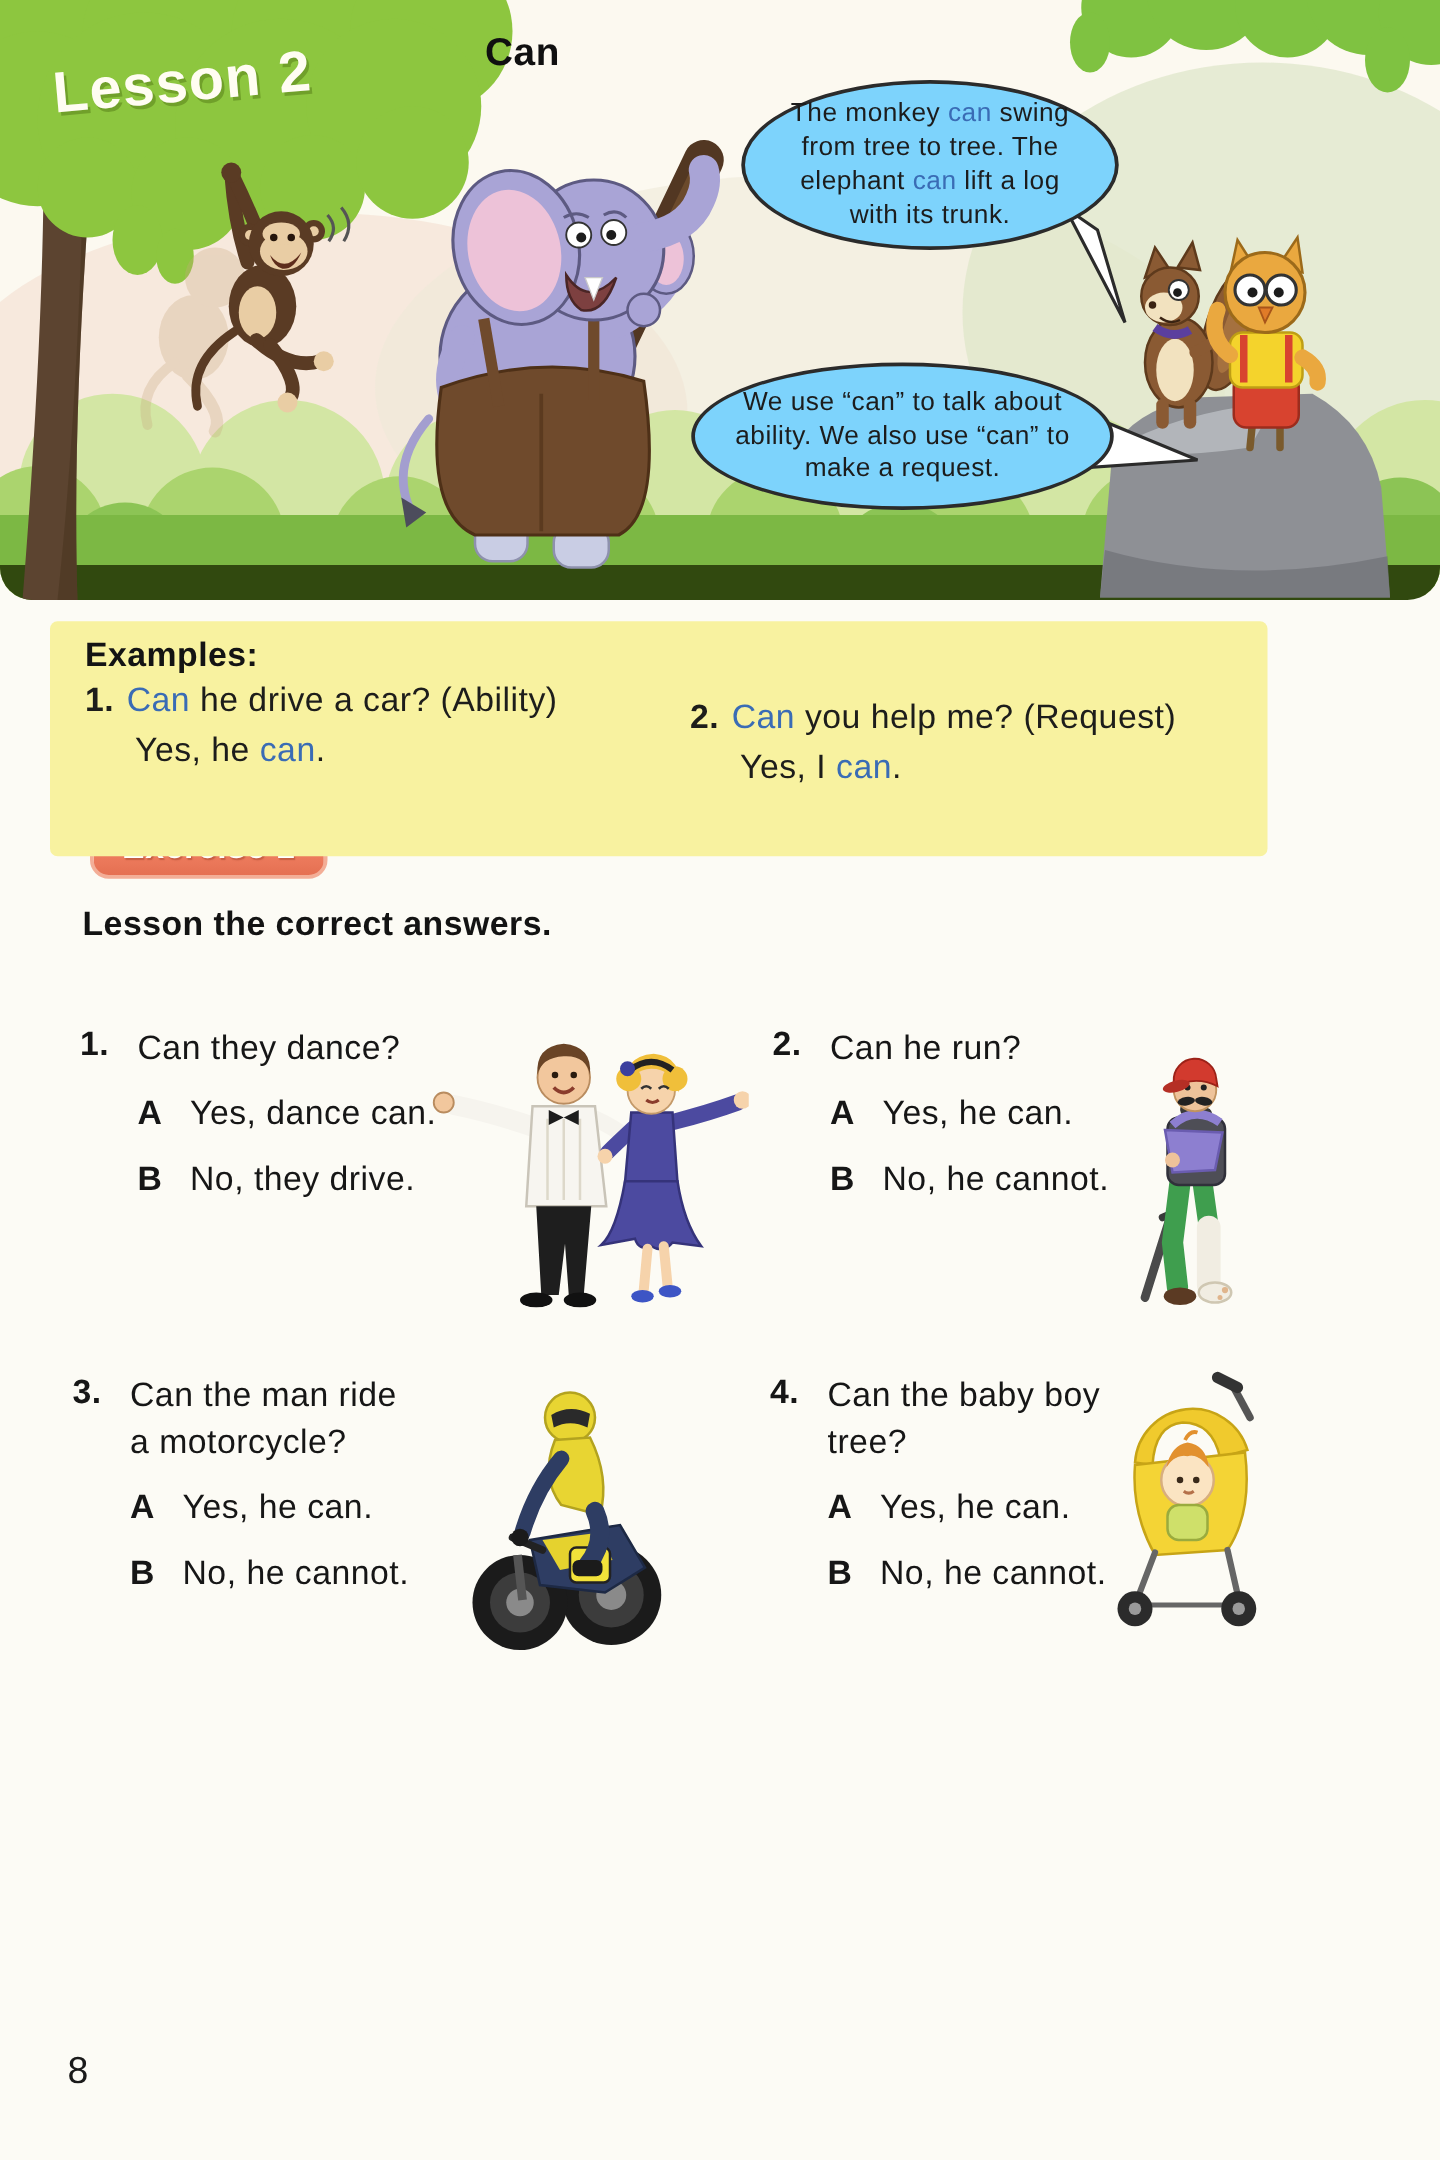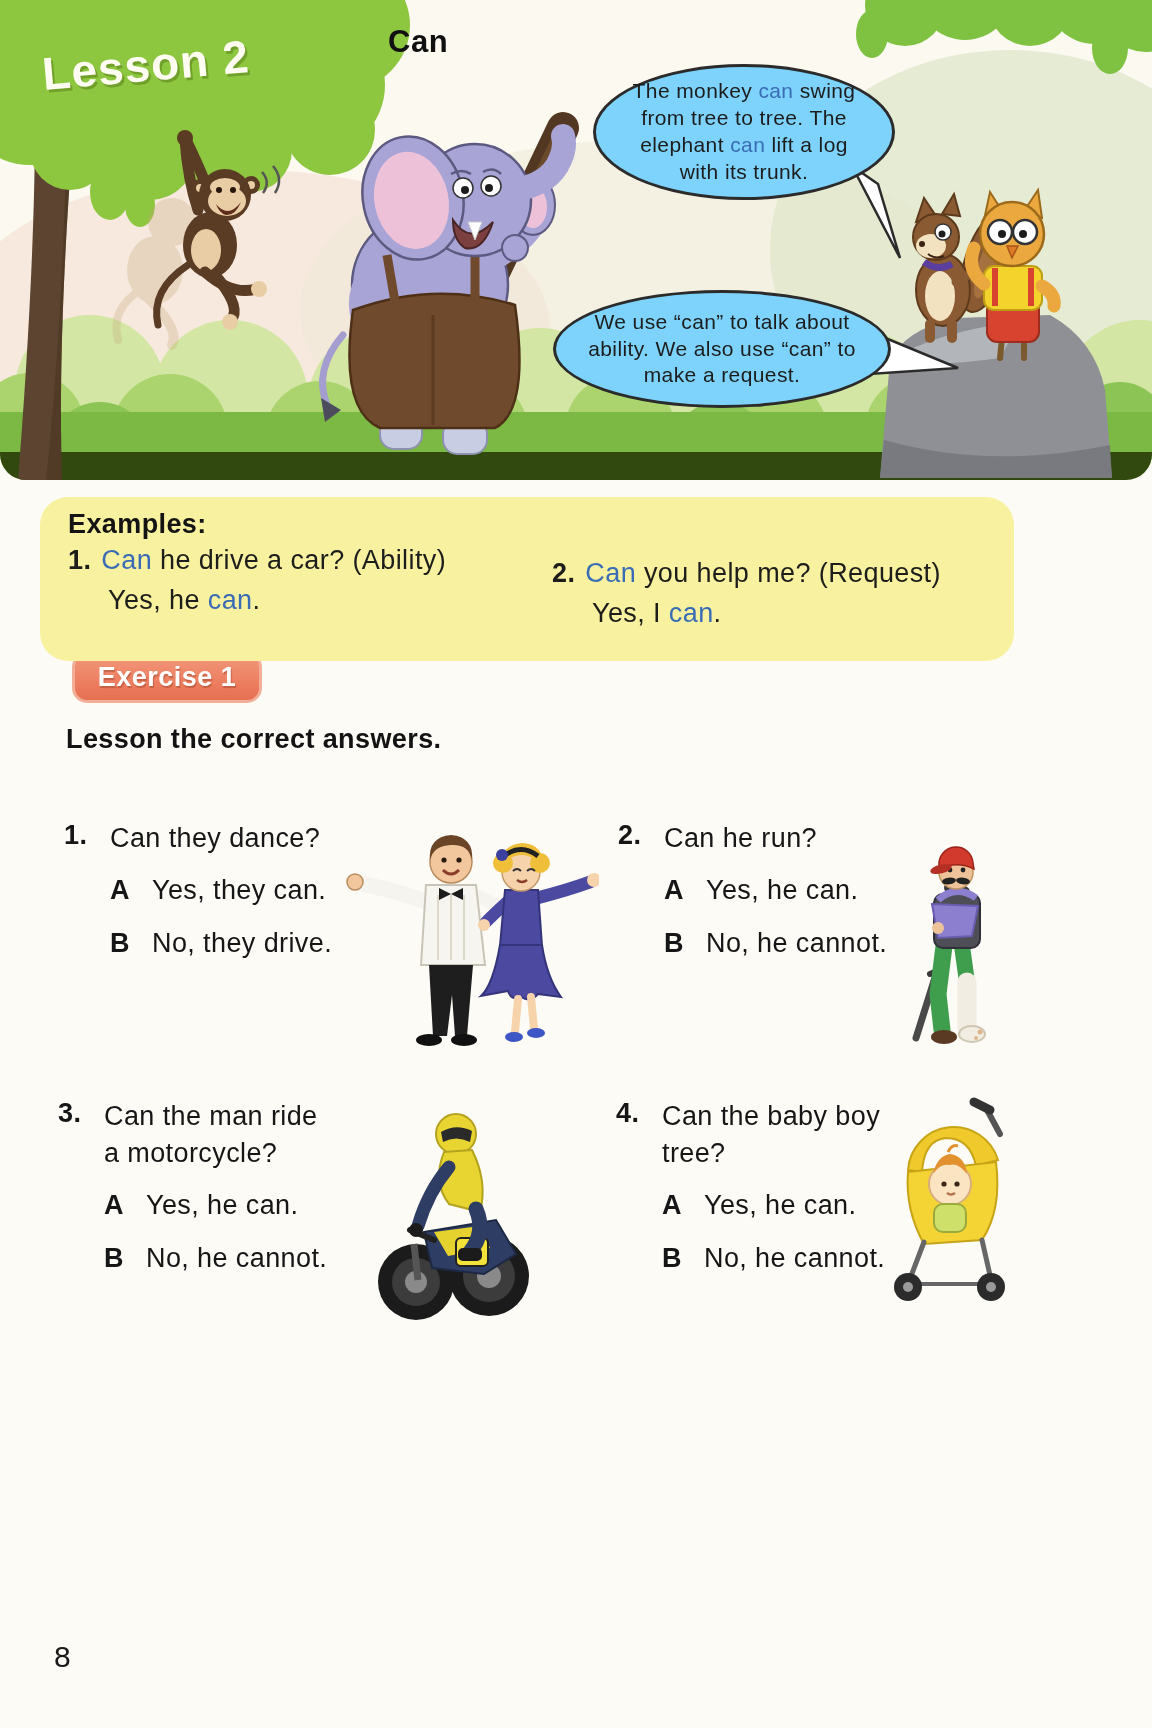--- a/index.html
+++ b/index.html
@@ -29,22 +29,22 @@
     border-radius:50%; display:flex; align-items:center; justify-content:center;
     text-align:center; font-size:21px; line-height:1.28; color:#1c1c1c;
   }
   .bubble p { margin:0; }
   .bubble1 { left:593px; top:64px;  width:302px; height:136px; padding:10px 22px; }
   .bubble2 { left:553px; top:290px; width:338px; height:118px; padding:10px 24px; }
   .blue { color:#3a6cb5; }
 
   
   .examples-box {
-    position:absolute; left:40px; top:497px; width:974px; height:164px;
-    background:#f8f2a0; border-radius:28px; z-index:1;
+    position:absolute; left:40px; top:497px; width:974px; height:188px;
+    background:#f8f2a0; border-radius:6px; z-index:1;
   }
   .examples-heading {
     position:absolute; left:28px; top:12px;
     font-size:27px; font-weight:700; color:#141414;
   }
   .example-item { position:absolute; top:48px; font-size:27px; }
   .example-item.first  { left:28px; }
   .example-item.second { left:512px;margin-top:13px; }
   .ex-num { font-weight:700; margin-right:10px; }
   .ex-a   { margin-left:40px; margin-top:9px; }
@@ -307,21 +307,21 @@
     <div class="q-line">
       <span class="q-num">1.</span>
       <span class="q-text">
         <div class="q-line1">Can they dance?</div>
 
       </span>
     </div>
     <div class="q-options">
       <div class="opt">
           <span class="opt-letter">A</span>
-          <span>Yes, they can.</span>
+          <span>Yes, dance can.</span>
         </div>
       <div class="opt">
           <span class="opt-letter">B</span>
           <span>No, they drive.</span>
         </div>
     </div>
   </div>
 
   <svg class="illus" id="illus-dancers" viewBox="0 0 266 236">
     <path d="M95,92 Q60,80 30,74" stroke="#f6f4ee" stroke-width="16" fill="none" stroke-linecap="round"></path>

